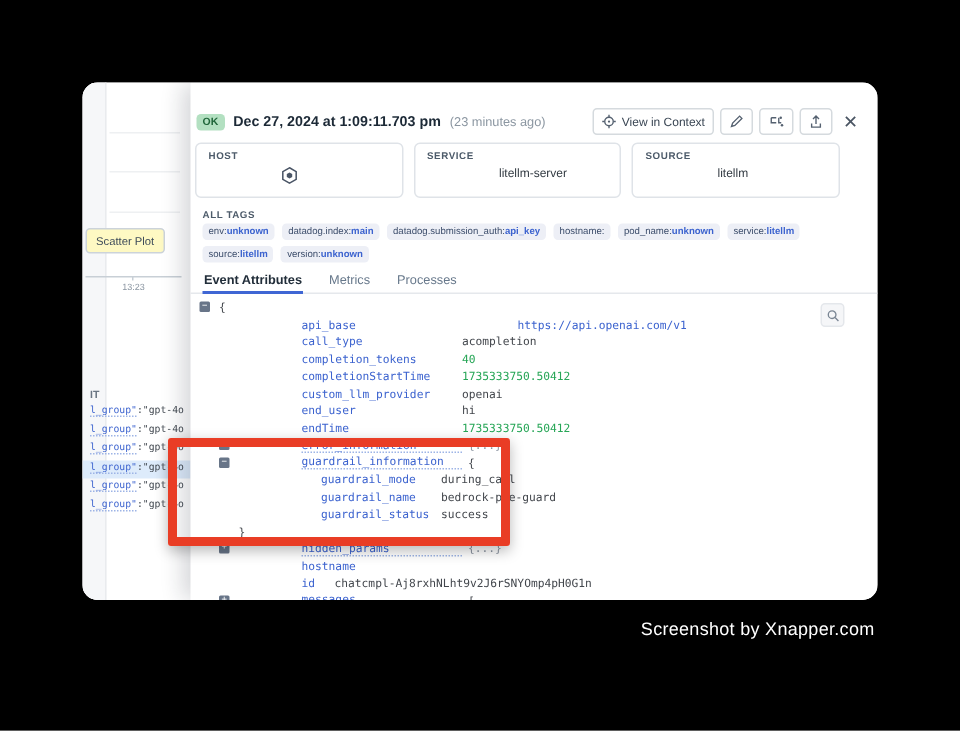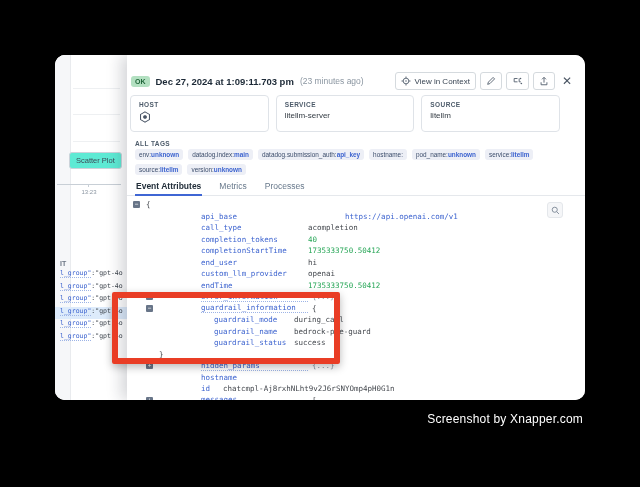--- a/index.html
+++ b/index.html
@@ -9,21 +9,21 @@
   .stage { position:absolute; inset:0; background:#000; }
 
   .card { position:absolute; left:55px; top:55px; width:530px; height:345px;
           background:#fff; border-radius:10px; overflow:hidden;
           box-shadow:0 10px 30px rgba(0,0,0,.6); }
 
   
   .bg-page { position:absolute; left:0; top:0; width:72px; height:100%; background:#fff; }
   .rail { position:absolute; left:0; top:0; width:16px; height:100%; background:#f6f7f9; border-right:1px solid #e9ebee; }
   .bg-divider { position:absolute; left:18px; width:47px; height:1px; background:#eef0f2; }
-  .scatter-btn { position:absolute; left:14px; top:97px; background:#5eead4; border:1px solid #ccd3da;
+  .scatter-btn { position:absolute; left:2px; top:97px; background:#fef9c3; border:1px solid #ccd3da;
                  border-radius:3px; font:7.5px "Liberation Sans",sans-serif; color:#3d4b59;
                  padding:3px 6px; white-space:nowrap; cursor:pointer; }
   .axis-line { position:absolute; left:2px; top:129px; width:64px; border-top:1px solid #c8cfd6; }
   .axis-tick { position:absolute; left:33px; top:129px; width:1px; height:3px; background:#c8cfd6; }
   .axis-label { position:absolute; left:20px; top:134px; width:28px; text-align:center;
                 font-size:6px; color:#8b96a2; }
   .bg-list-header { position:absolute; left:5px; top:205px; font-size:7px; font-weight:bold; color:#6b7684; }
   .bg-rows { position:absolute; left:0; top:214px; width:72px; }
   .bg-row { height:12.5px; line-height:12.5px; padding-left:5px; white-space:nowrap; overflow:hidden;
             font:6.5px "DejaVu Sans Mono",monospace; color:#3f464e; }
@@ -45,21 +45,21 @@
   .hbtn { display:flex; align-items:center; gap:4px; background:#fff; border:1px solid #d5dade;
           border-radius:3px; height:18px; padding:0 5px; cursor:pointer; color:#3a4654;
           font:8px "Liberation Sans",sans-serif; }
   .hbtn svg { display:block; }
   .close-btn { border:none; background:none; font-size:12px; color:#4a5563; cursor:pointer;
                padding:0 3px; line-height:18px; }
 
   .info-row { position:absolute; top:40px; left:3px; right:25px; display:flex; gap:7px; }
   .info-box { flex:1; border:1px solid #dfe3e8; border-radius:4px; padding:5px 8px 4px; height:37px; }
   .info-label { font-size:6.5px; font-weight:bold; letter-spacing:.4px; color:#4d5b6a; }
-  .info-value { font-size:8px; color:#323a42; margin-top:3px; min-height:10px; }
+  .info-value { font-size:8px; color:#323a42; margin-top:3px; min-height:10px;margin-left:48px; }
 
   .tags-label { position:absolute; top:85px; left:8px; font-size:6.5px; font-weight:bold;
                 letter-spacing:.4px; color:#4d5b6a; }
   .tags { position:absolute; top:94px; left:8px; right:18px; display:flex; flex-wrap:wrap;
           gap:4px 5px; }
   .tag { background:#edeff6; border-radius:3px; padding:2px 4px; font-size:6.4px; white-space:nowrap;
          cursor:pointer; }
   .tag-k { color:#3c4d6b; }
   .tag-v { color:#3c63cf; font-weight:bold; }
 
@@ -245,27 +245,27 @@
               <span class="jk kw-top">completion_tokens</span>
               <span class="v-number">40</span>
             </div>
             <div class="jl ind1">
               <span class="slot"></span>
               <span class="jk kw-top">completionStartTime</span>
               <span class="v-number">1735333750.50412</span>
             </div>
             <div class="jl ind1">
               <span class="slot"></span>
+              <span class="jk kw-top">custom_llm_provider</span>
+              <span class="v-string">openai</span>
+            </div>
+            <div class="jl ind1">
+              <span class="slot"></span>
               <span class="jk kw-top">end_user</span>
               <span class="v-string">hi</span>
-            </div>
-            <div class="jl ind1">
-              <span class="slot"></span>
-              <span class="jk kw-top">custom_llm_provider</span>
-              <span class="v-string">openai</span>
             </div>
             <div class="jl ind1">
               <span class="slot"></span>
               <span class="jk kw-top">endTime</span>
               <span class="v-number">1735333750.50412</span>
             </div>
             <div class="jl ind1">
               <span class="slot">
                 <span class="exp">+</span>
               </span>

